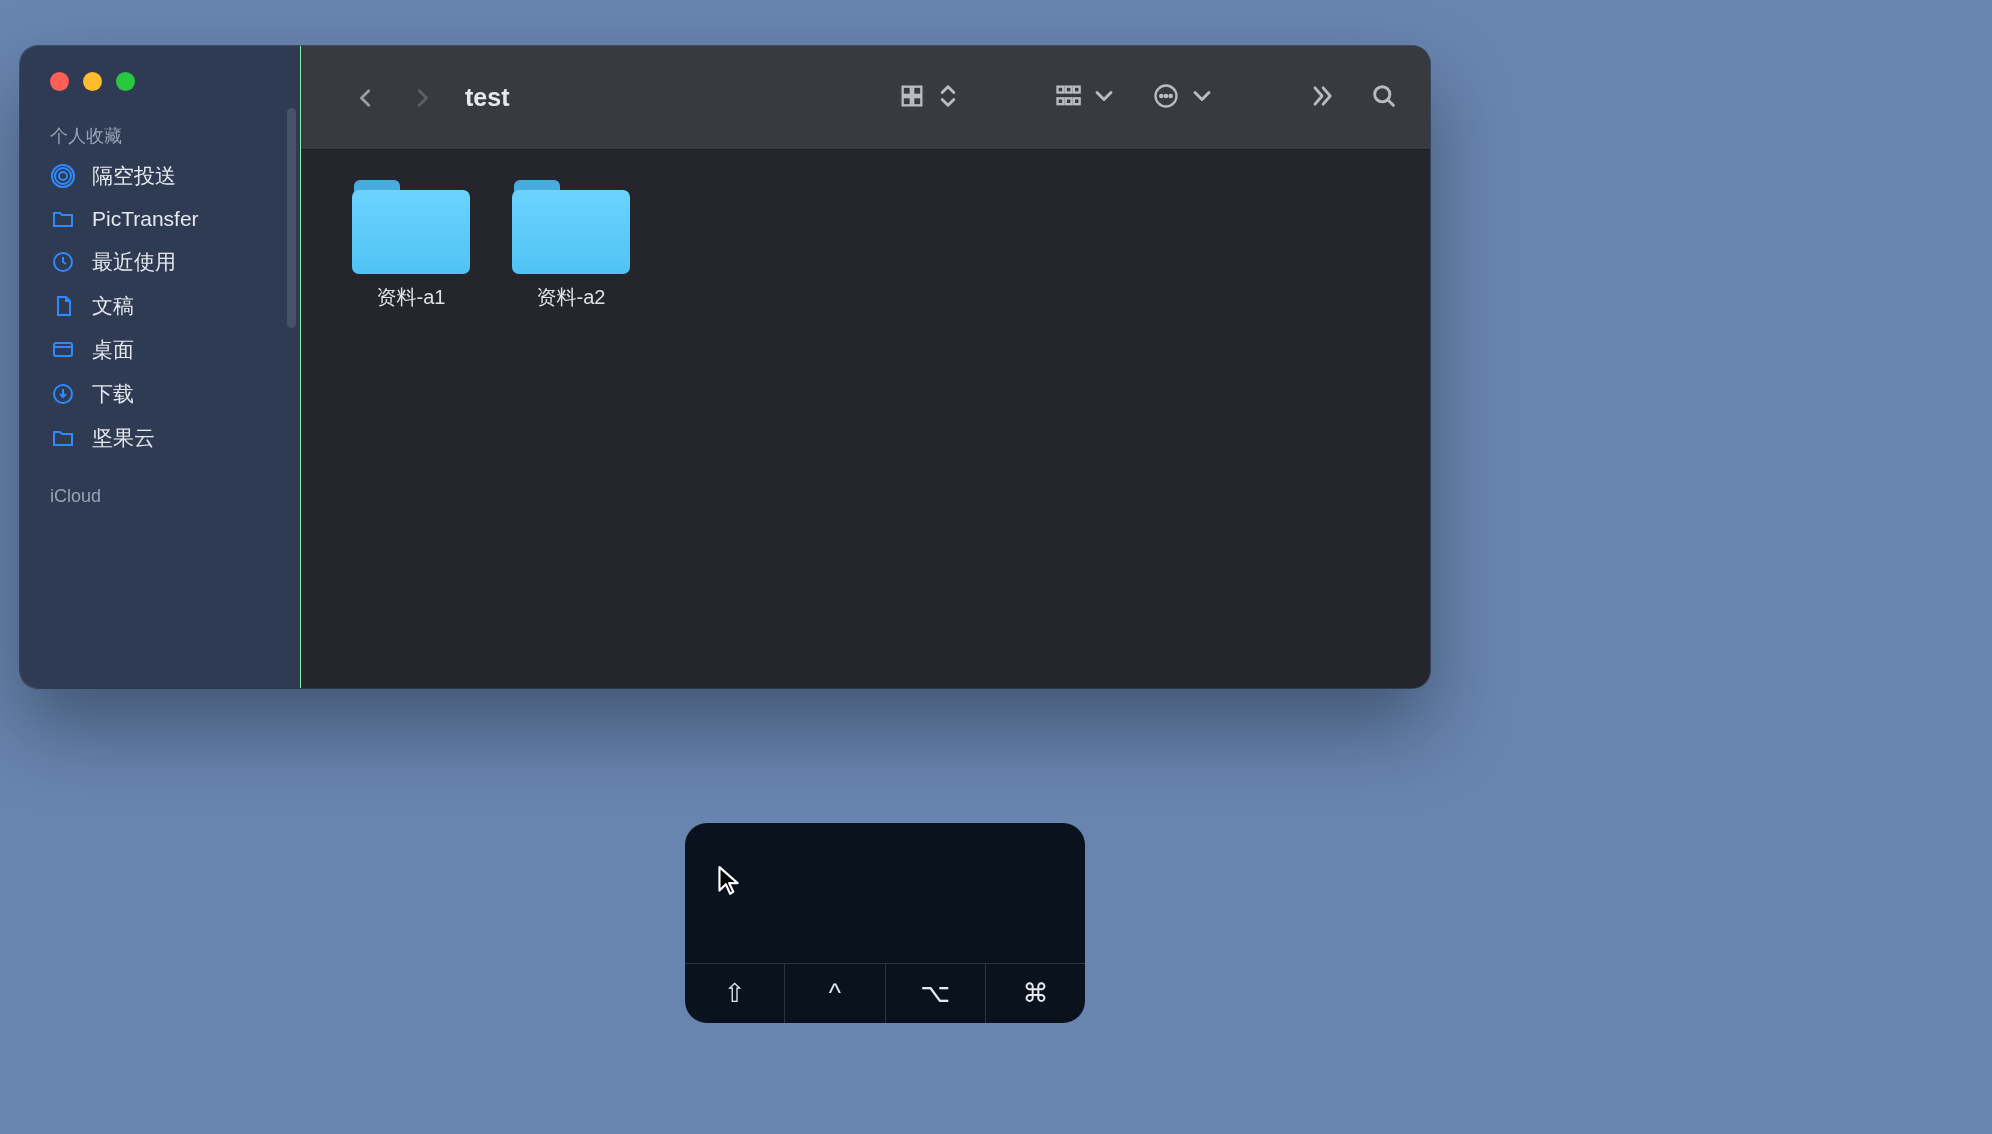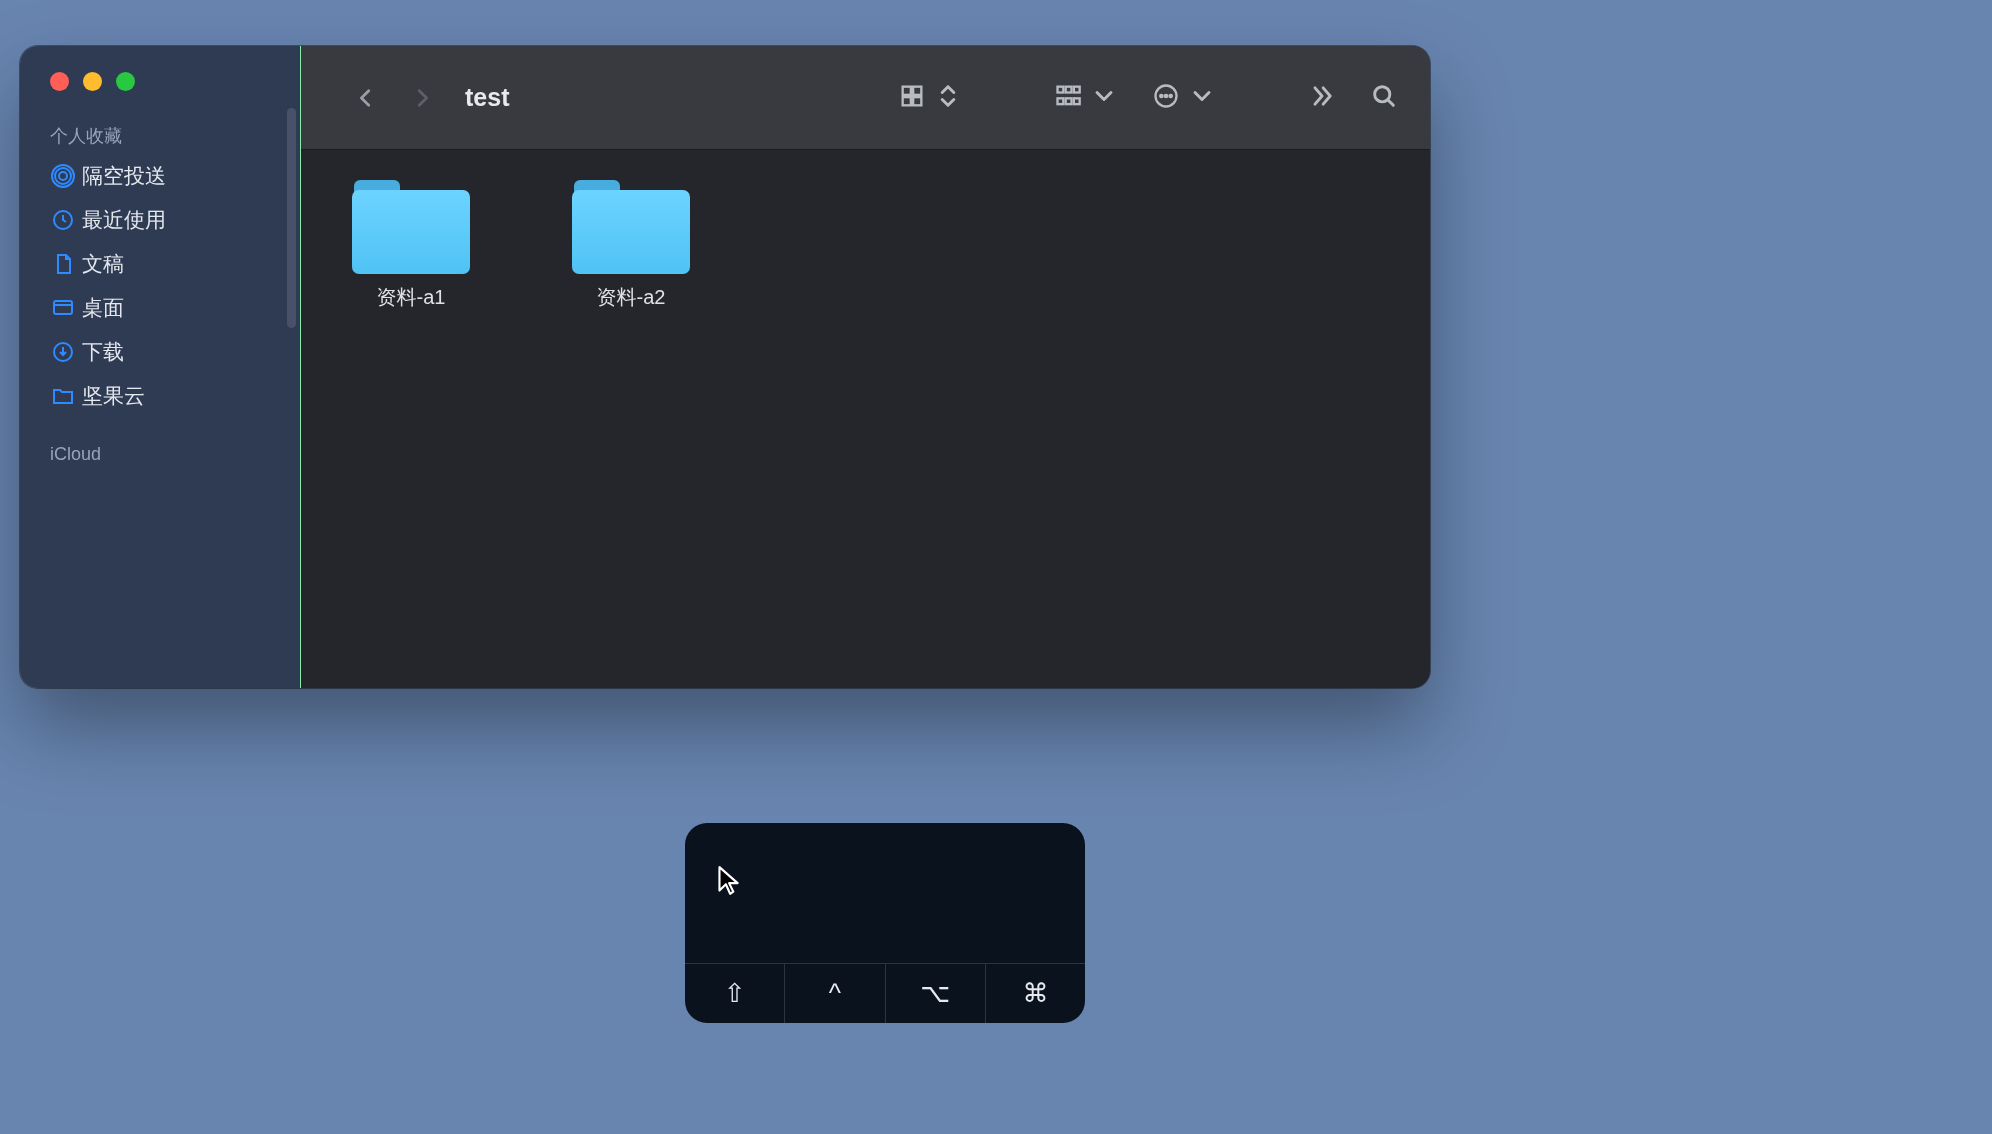--- a/index.html
+++ b/index.html
@@ -60,21 +60,21 @@
 
   .sb-section-title {
     font-size: 18px;
     color: #98a3b9;
     padding: 0 0 6px 30px;
     font-weight: 500;
   }
   .sb-item {
     display: flex;
     align-items: center;
-    gap: 6px;
+    gap: 16px;
     padding: 8px 0 8px 30px;
     color: #e4e8ef;
     font-size: 21px;
     cursor: default;
   }
   .sb-icon {
     width: 26px; height: 26px;
     display: inline-flex;
     align-items: center;
     justify-content: center;
@@ -124,21 +124,20 @@
   }
   .tool-btn svg { width: 28px; height: 28px; }
   .tool-sep { width: 40px; }
 
   .content {
     flex: 1;
     background: #24262b;
     padding: 30px 30px;
     display: flex;
     align-items: flex-start;
-    gap: 60px;
   }
   .folder-item {
     width: 160px;
     display: flex;
     flex-direction: column;
     align-items: center;
     gap: 10px;
   }
   .folder-icon {
     width: 118px; height: 94px;
@@ -224,20 +223,28 @@
         <span class="sb-icon">
           <svg viewBox="0 0 24 24" fill="none" stroke="currentColor" stroke-width="2">
               <circle cx="12" cy="12" r="4"></circle>
               <circle cx="12" cy="12" r="8"></circle>
               <circle cx="12" cy="12" r="11"></circle>
             </svg>
         </span>
         <span>隔空投送</span>
       </div>
 
+      <div class="sb-item">
+        <span class="sb-icon">
+          <svg viewBox="0 0 24 24" fill="none" stroke="currentColor" stroke-width="2">
+              <path d="M3 6h6l2 2h10v11H3z"></path>
+            </svg>
+        </span>
+        <span>PicTransfer</span>
+      </div>
 
       <div class="sb-item">
         <span class="sb-icon">
           <svg viewBox="0 0 24 24" fill="none" stroke="currentColor" stroke-width="2">
               <circle cx="12" cy="12" r="9"></circle>
               <path d="M12 7v5l3 2"></path>
             </svg>
         </span>
         <span>最近使用</span>
       </div>

